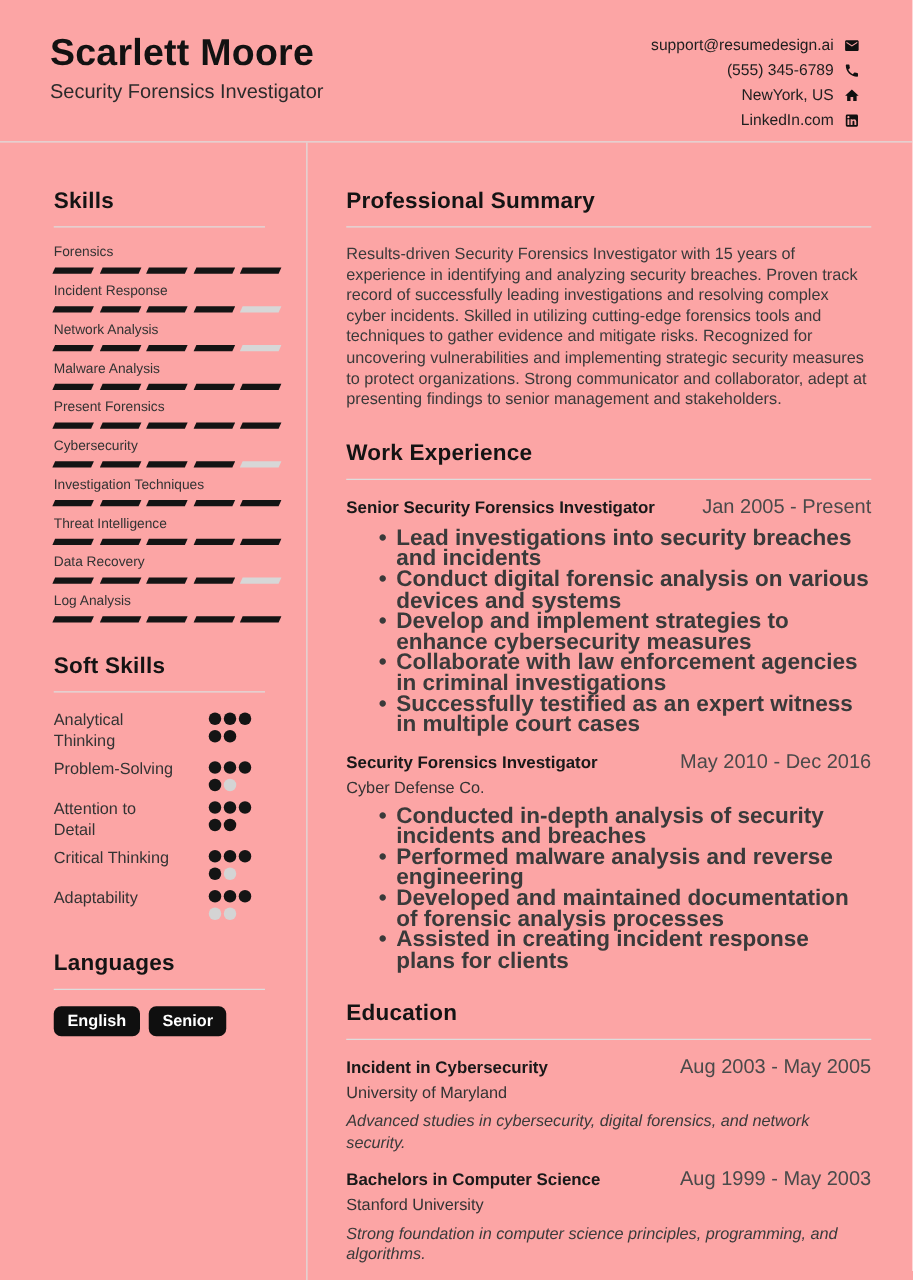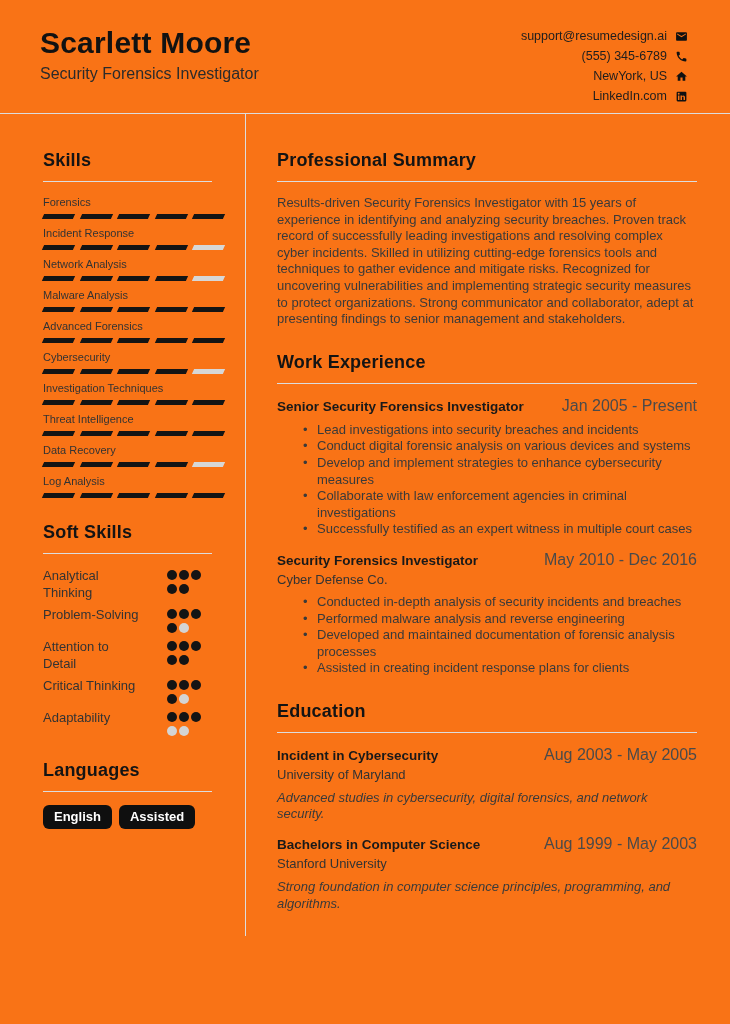--- a/index.html
+++ b/index.html
@@ -1,17 +1,17 @@
 <!DOCTYPE html>
 <html><head>
 <meta charset="utf-8">
 <style>
   html,body { margin:0; padding:0; background:#fff; }
   body { font-family:"Liberation Sans","DejaVu Sans",sans-serif; color:#1c1c1c; }
-  .page { width:730px; height:1024px; background:#f97316; overflow:hidden; box-sizing:border-box; }
+  .page { width:730px; height:1024px; background:#fca5a5; overflow:hidden; box-sizing:border-box; }
 
   
   .hdr { box-sizing:border-box; height:114px; padding:26px 42px 0 40px;
          display:flex; justify-content:space-between; border-bottom:1px solid #ddd; }
   .hdr-name { font-size:30px; font-weight:700; color:#121212; line-height:34px; letter-spacing:0.2px; }
   .hdr-title { font-size:16px; color:#2b2b2b; margin-top:5px; }
   .contact { text-align:right; }
   .contact-line { display:flex; justify-content:flex-end; align-items:center;
                   font-size:12.5px; line-height:20px; color:#1e1e1e; }
   .contact-line .cicon { width:13px; height:13px; margin-left:8px; flex:none; }
@@ -49,21 +49,21 @@
 
   
   .body-text { font-size:13px; line-height:16.6px; color:#3a3a3a; margin:0; }
   .job { margin-bottom:13px; }
   .edu { margin-bottom:12px; }
   .entry-head { display:flex; justify-content:space-between; align-items:baseline; }
   .entry-title { font-size:13.5px; font-weight:700; color:#191919; }
   .entry-date { font-size:16px; color:#4a4a4a; white-space:nowrap; margin-left:12px; }
   .entry-sub { font-size:13px; color:#333; margin-top:3px; }
   .bullets { margin:7px 0 0 26px; padding:0; list-style:none; }
-  .bullets li { position:relative; padding-left:14px; font-size:13px; line-height:16.6px; color:#3a3a3a; }
+  .bullets li { position:relative; padding-left:14px; font-size:18px; line-height:16.6px; color:#3a3a3a;font-weight:bold; }
   .bullets li::before { content:"\2022"; position:absolute; left:0; color:#3a3a3a; }
   .edu-desc { font-size:13px; line-height:16.6px; color:#3a3a3a; margin-top:8px;font-style:italic; }
 </style>
 </head>
 <body>
 
 <div class="page">
 
   <div class="hdr">
     <div>
@@ -146,21 +146,21 @@
               <div class="skill-name">Malware Analysis</div>
               <div class="skill-bar">
                 <span class="seg filled"></span>
                 <span class="seg filled"></span>
                 <span class="seg filled"></span>
                 <span class="seg filled"></span>
                 <span class="seg filled"></span>
               </div>
             </div>
             <div class="skill">
-              <div class="skill-name">Advanced Forensics</div>
+              <div class="skill-name">Present Forensics</div>
               <div class="skill-bar">
                 <span class="seg filled"></span>
                 <span class="seg filled"></span>
                 <span class="seg filled"></span>
                 <span class="seg filled"></span>
                 <span class="seg filled"></span>
               </div>
             </div>
             <div class="skill">
               <div class="skill-name">Cybersecurity</div>
@@ -268,21 +268,21 @@
                 <span class="dot"></span>
               </div>
             </div>
           </div>
       </div>
 
       <div class="sec">
         <h2 class="sec-head">Languages</h2>
         <div id="language-badges" class="badges">
             <span class="badge">English</span>
-            <span class="badge">Assisted</span>
+            <span class="badge">Senior</span>
           </div>
       </div>
     </div>
 
     <div class="rightcol">
       <div class="sec">
         <h2 class="sec-head">Professional Summary</h2>
         <p class="body-text">Results-driven Security Forensics Investigator with 15 years of experience in identifying and analyzing security breaches. Proven track record of successfully leading investigations and resolving complex cyber incidents. Skilled in utilizing cutting-edge forensics tools and techniques to gather evidence and mitigate risks. Recognized for uncovering vulnerabilities and implementing strategic security measures to protect organizations. Strong communicator and collaborator, adept at presenting findings to senior management and stakeholders.</p>
       </div>
 

